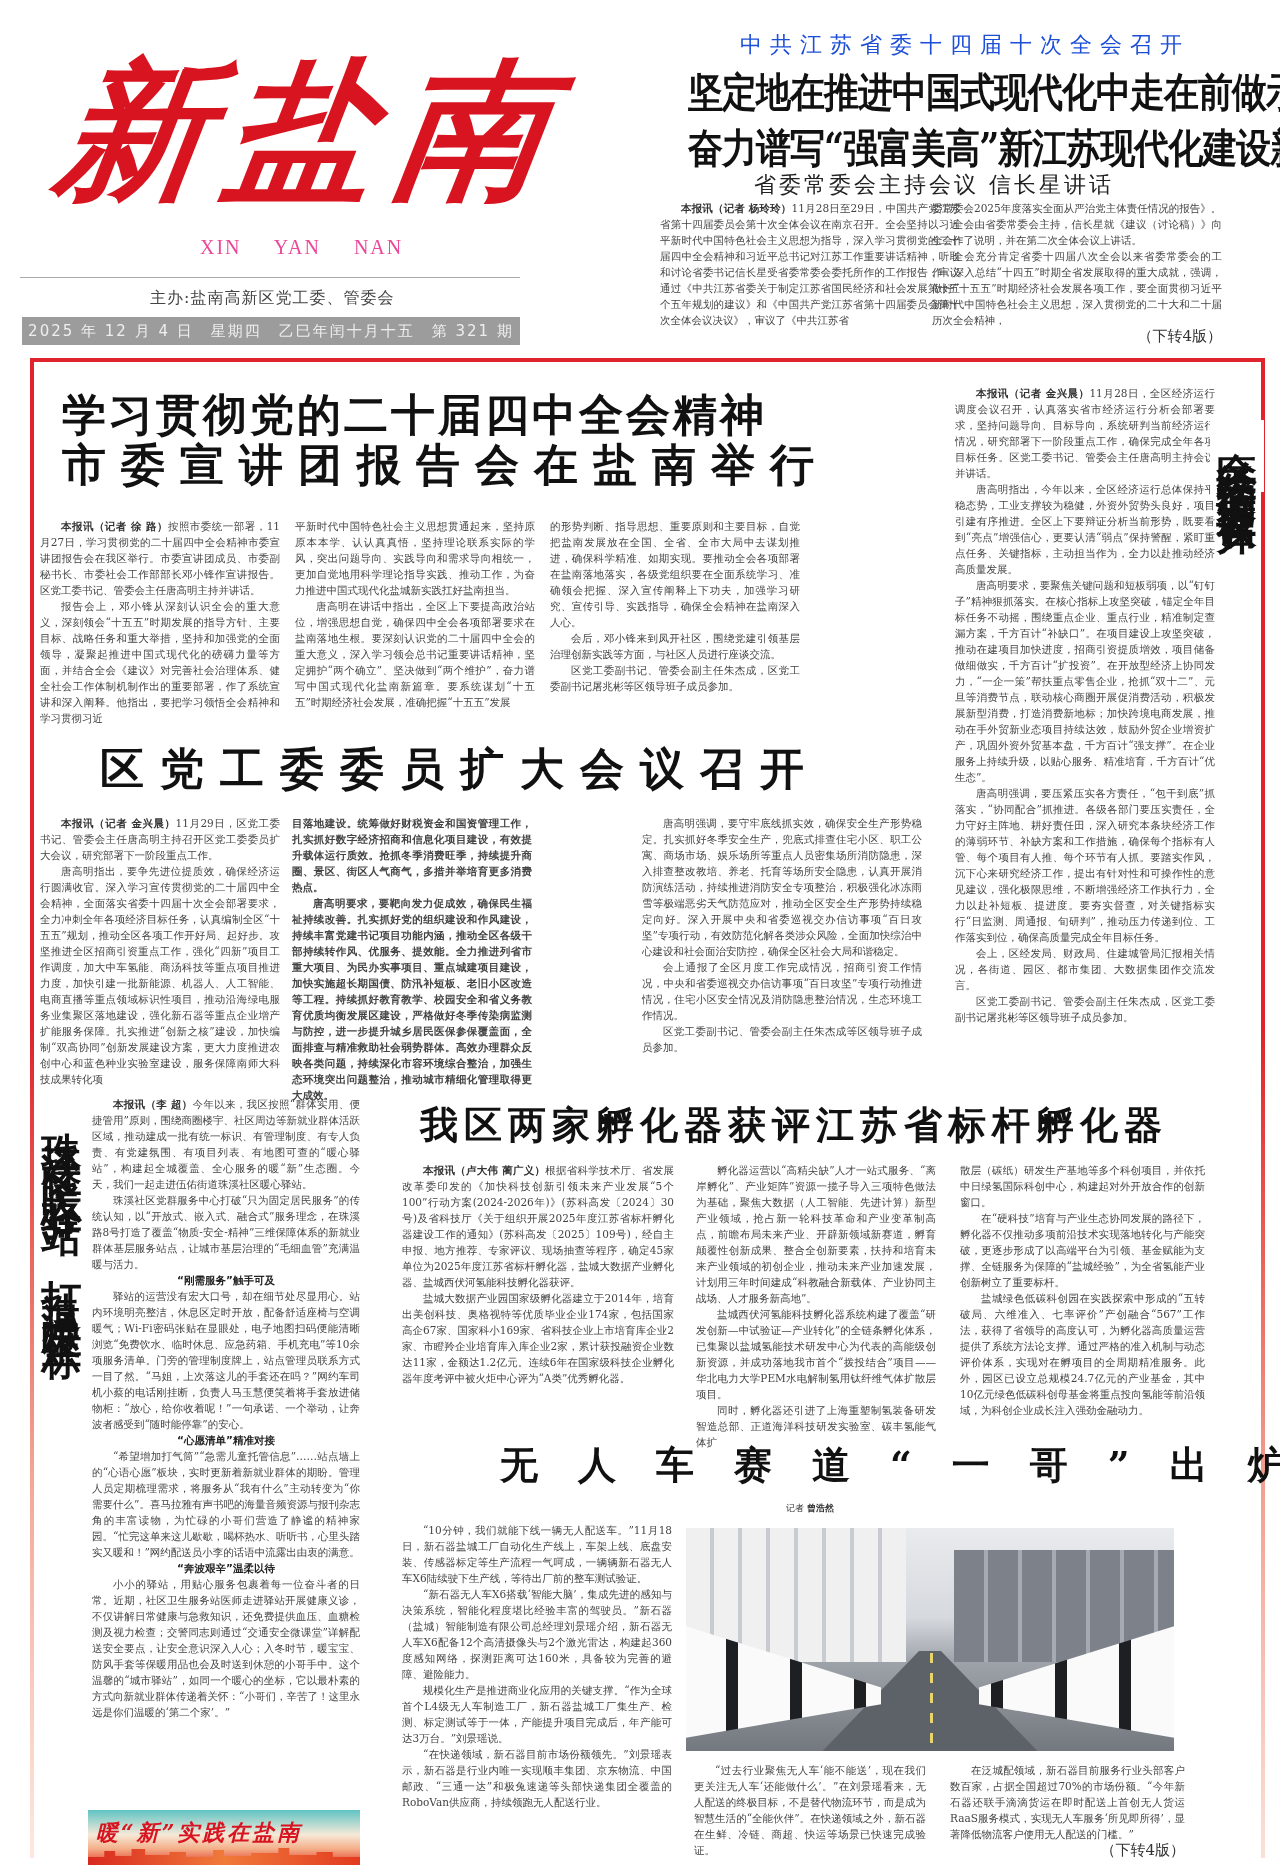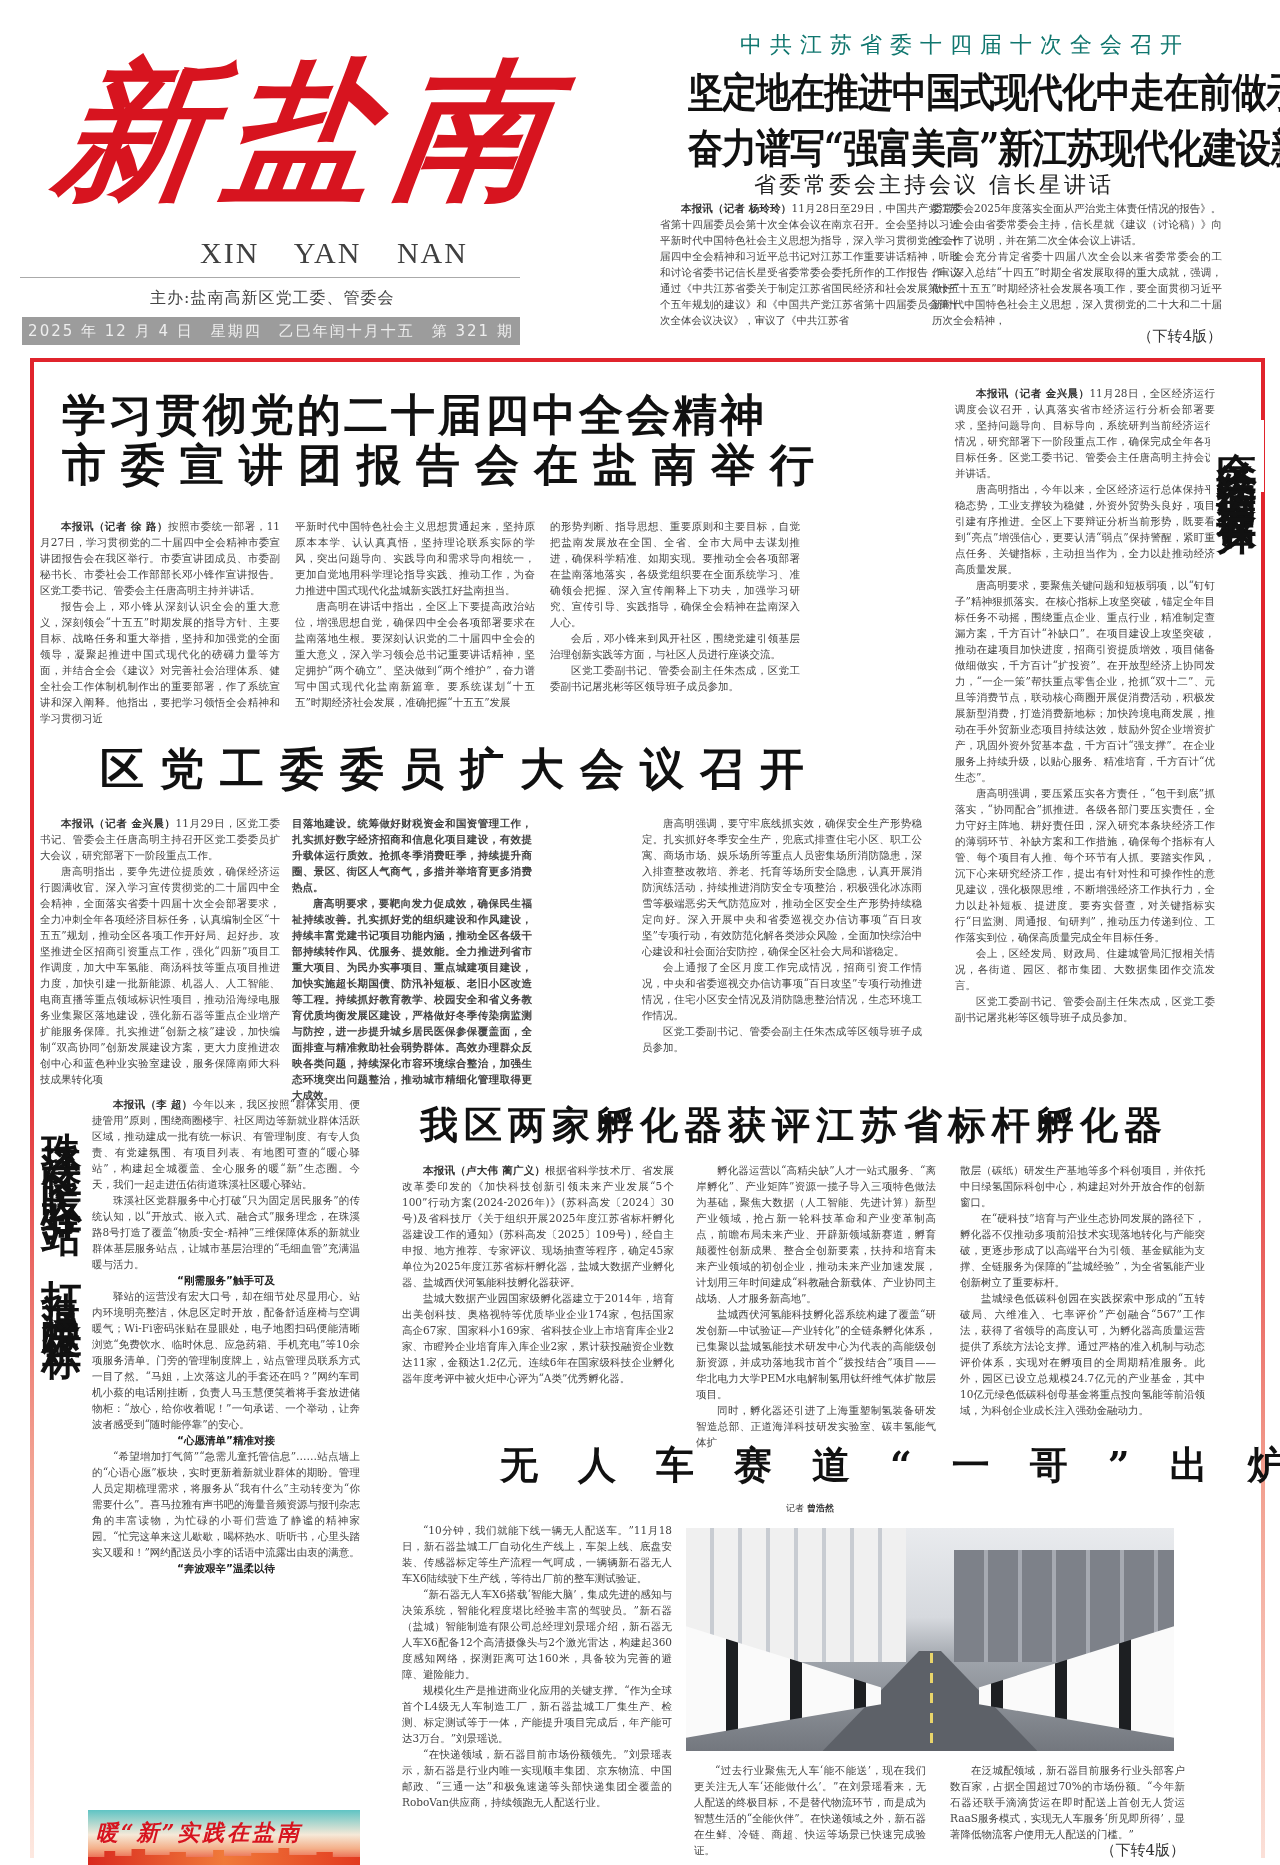--- a/index.html
+++ b/index.html
@@ -1,23 +1,23 @@
 <!DOCTYPE html>
 <html><head>
 <meta charset="utf-8">
 <style>
   html,body{margin:0;padding:0;background:#fff;}
   body{width:1280px;height:1865px;position:relative;overflow:hidden;font-family:"DejaVu Serif","Liberation Serif",serif;color:#222;}
   .abs{position:absolute;}
   .masthead-logo{left:60px;top:30px;width:520px;height:200px;color:#d7141f;font-family:"DejaVu Serif",serif;font-weight:bold;font-size:150px;letter-spacing:18px;line-height:200px;font-style:italic;transform:skewX(-8deg);white-space:nowrap;}
-  .pinyin{left:200px;top:236px;font-family:"Liberation Serif",serif;font-size:30px;color:#404040;letter-spacing:2px;word-spacing:26px;}
+  .pinyin{left:200px;top:236px;font-family:"Liberation Serif",serif;font-size:20px;color:#ec4899;letter-spacing:2px;word-spacing:26px;}
   .rule-thin{left:20px;top:277px;width:500px;height:1px;background:#aaa;}
   .sponsor{left:150px;top:288px;font-size:16px;color:#444;letter-spacing:1px;}
   .dateline{left:22px;top:317px;width:498px;height:28px;background:#9c9c9c;color:#eee;font-family:"DejaVu Sans",sans-serif;font-size:15px;line-height:28px;text-align:center;letter-spacing:2px;white-space:nowrap;}
-  .top-kicker{left:740px;top:30px;font-size:22px;letter-spacing:8px;color:#0f766e;white-space:nowrap;}
+  .top-kicker{left:740px;top:30px;font-size:22px;letter-spacing:8px;color:#1d4ed8;white-space:nowrap;}
   .top-head{left:688px;top:65px;width:562px;font-family:"DejaVu Serif",serif;font-weight:bold;font-size:35px;line-height:48px;color:#111;letter-spacing:-1px;white-space:nowrap;transform:scaleY(1.15);transform-origin:top left;}
   .top-sub{left:754px;top:170px;font-size:22px;letter-spacing:3px;color:#222;white-space:nowrap;}
   .body{font-size:10.5px;line-height:16px;color:#444;text-align:justify;}
   .body p{margin:0;text-indent:2em;}
   .body p.lead b{font-weight:bold;color:#333;}
   .frame-right{left:1261px;top:358px;width:4px;height:1500px;background:linear-gradient(#e0242c 0%,#e0242c 45%,#f2a090 75%,#fbe0d8 100%);}
   .frame-left{left:30px;top:358px;width:4px;height:1500px;background:linear-gradient(#e0242c 0%,#e0242c 45%,#f3a897 75%,#fde8e0 100%);}
   .h-sans{font-family:"DejaVu Sans",sans-serif;font-weight:bold;color:#111;white-space:nowrap;}
   .h-serif{font-family:"DejaVu Serif",serif;font-weight:bold;color:#111;white-space:nowrap;}
   .vert{writing-mode:vertical-rl;text-orientation:upright;}
@@ -109,20 +109,21 @@
 
 <div class="abs h-serif vert" style="left:40px;top:1100px;font-size:40px;line-height:44px;letter-spacing:12px;">珠溪社区暖心驿站：打造温暖坐标</div>
 <div class="abs body" style="left:92px;top:1096px;width:268px;">
   <p class="lead"><b>本报讯（李 超）</b><span>今年以来，我区按照“群体实用、便捷管用”原则，围绕商圈楼宇、社区周边等新就业群体活跃区域，推动建成一批有统一标识、有管理制度、有专人负责、有党建氛围、有项目列表、有地图可查的“暖心驿站”，构建起全城覆盖、全心服务的暖“新”生态圈。今天，我们一起走进伍佑街道珠溪社区暖心驿站。</span></p>
   <p>珠溪社区党群服务中心打破“只为固定居民服务”的传统认知，以“开放式、嵌入式、融合式”服务理念，在珠溪路8号打造了覆盖“物质-安全-精神”三维保障体系的新就业群体基层服务站点，让城市基层治理的“毛细血管”充满温暖与活力。</p>
   <p class="subhead">“刚需服务”触手可及</p>
   <p>驿站的运营没有宏大口号，却在细节处尽显用心。站内环境明亮整洁，休息区定时开放，配备舒适座椅与空调暖气；Wi-Fi密码张贴在显眼处，电子地图扫码便能清晰浏览“免费饮水、临时休息、应急药箱、手机充电”等10余项服务清单。门旁的管理制度牌上，站点管理员联系方式一目了然。“马姐，上次落这儿的手套还在吗？”网约车司机小蔡的电话刚挂断，负责人马玉慧便笑着将手套放进储物柜：“放心，给你收着呢！”一句承诺、一个举动，让奔波者感受到“随时能停靠”的安心。</p>
   <p class="subhead">“心愿清单”精准对接</p>
   <p>“希望增加打气筒”“急需儿童托管信息”……站点墙上的“心语心愿”板块，实时更新着新就业群体的期盼。管理人员定期梳理需求，将服务从“我有什么”主动转变为“你需要什么”。喜马拉雅有声书吧的海量音频资源与报刊杂志角的丰富读物，为忙碌的小哥们营造了静谧的精神家园。“忙完这单来这儿歇歇，喝杯热水、听听书，心里头踏实又暖和！”网约配送员小李的话语中流露出由衷的满意。</p>
   <p class="subhead">“奔波艰辛”温柔以待</p>
+  <p>小小的驿站，用贴心服务包裹着每一位奋斗者的日常。近期，社区卫生服务站医师走进驿站开展健康义诊，不仅讲解日常健康与急救知识，还免费提供血压、血糖检测及视力检查；交警同志则通过“交通安全微课堂”详解配送安全要点，让安全意识深入人心；入冬时节，暖宝宝、防风手套等保暖用品也会及时送到休憩的小哥手中。这个温馨的“城市驿站”，如同一个暖心的坐标，它以最朴素的方式向新就业群体传递着关怀：“小哥们，辛苦了！这里永远是你们温暖的‘第二个家’。”</p>
 </div>
 <div class="abs banner">
   <div class="skyline"></div>
   <div class="banner-text">暖“新”实践在盐南</div>
 </div>
 
 <div class="abs h-serif" style="left:420px;top:1100px;font-size:38px;letter-spacing:6px;">我区两家孵化器获评江苏省标杆孵化器</div>
 <div class="abs body" style="left:402px;top:1162px;width:272px;">
   <p class="lead"><b>本报讯（卢大伟 蔺广义）</b><span>根据省科学技术厅、省发展改革委印发的《加快科技创新引领未来产业发展“5个100”行动方案(2024-2026年)》(苏科高发〔2024〕30号)及省科技厅《关于组织开展2025年度江苏省标杆孵化器建设工作的通知》(苏科高发〔2025〕109号)，经自主申报、地方推荐、专家评议、现场抽查等程序，确定45家单位为2025年度江苏省标杆孵化器，盐城大数据产业孵化器、盐城西伏河氢能科技孵化器获评。</span></p>
   <p>盐城大数据产业园国家级孵化器建立于2014年，培育出美创科技、奥格视特等优质毕业企业174家，包括国家高企67家、国家科小169家、省科技企业上市培育库企业2家、市瞪羚企业培育库入库企业2家，累计获投融资企业数达11家，金额达1.2亿元。连续6年在国家级科技企业孵化器年度考评中被火炬中心评为“A类”优秀孵化器。</p>

